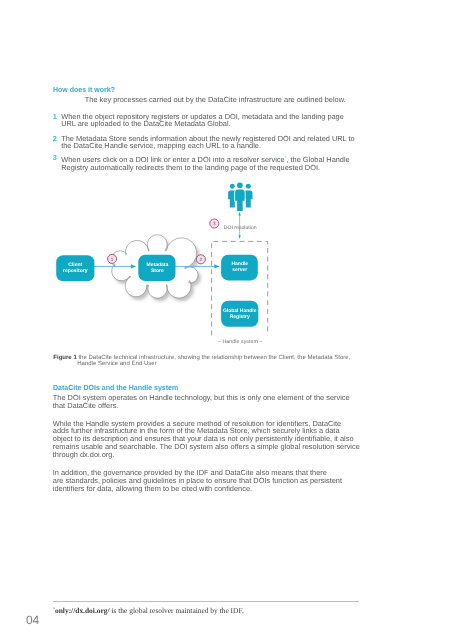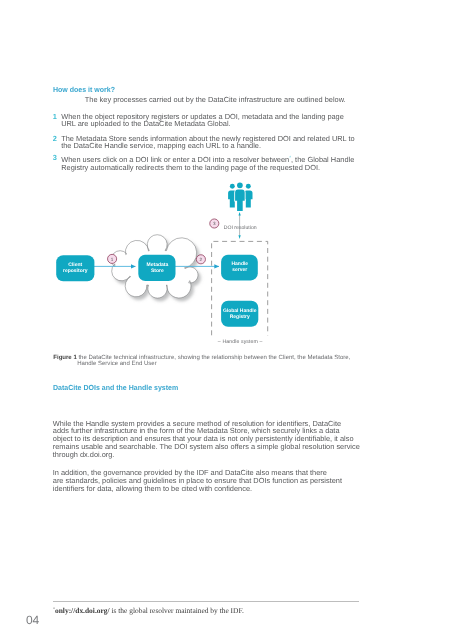--- a/index.html
+++ b/index.html
@@ -52,21 +52,21 @@
     <span class="num">2</span>
     <span class="txt">
       <div>The Metadata Store sends information about the newly registered DOI and related URL to</div>
       <div>the DataCite Handle service, mapping each URL to a handle.</div>
     </span>
   </div>
 
   <div class="step" style="left:52.8px;top:154.2px;">
     <span class="num">3</span>
     <span class="txt">
-      <div><span>When users click on a DOI link or enter a DOI into a resolver between</span><sup class="fnm">*</sup><span>, the Global Handle</span></div>
+      <div><span>When users click on a DOI link or enter a DOI into a resolver service</span><sup class="fnm">*</sup><span>, the Global Handle</span></div>
       <div>Registry automatically redirects them to the landing page of the requested DOI.</div>
     </span>
   </div>
 
   <svg class="fig" width="453" height="360" viewBox="0 0 453 360">
     <defs>
       <filter id="sh" x="-35%" y="-35%" width="180%" height="180%">
         <feDropShadow dx="2.6" dy="3.0" stdDeviation="1.5" flood-color="#808285" flood-opacity="0.5"></feDropShadow>
       </filter>
       <marker id="arrT" markerWidth="6" markerHeight="6" refX="5.2" refY="3" orient="auto">
@@ -133,20 +133,24 @@
     <text x="240.2" y="342.8" font-family="Liberation Sans, sans-serif" font-size="5.2" letter-spacing="0.1" fill="#6d6e71" text-anchor="middle">– Handle system –</text>
   </svg>
 
   <div class="caption" style="left:53.3px;top:354.6px;">
     <div><b>Figure 1</b><span> the DataCite technical infrastructure, showing the relationship between the Client, the Metadata Store,</span></div>
     <div style="padding-left:23.9px;">Handle Service and End User</div>
   </div>
 
   <div class="h2" style="left:52.8px;top:383.9px;">DataCite DOIs and the Handle system</div>
 
+  <div class="para" style="left:52.8px;top:394.4px;">
+    <div>The DOI system operates on Handle technology, but this is only one element of the service</div>
+    <div>that DataCite offers.</div>
+  </div>
 
   <div class="para" style="left:52.8px;top:469.3px;">
     <div>In addition, the governance provided by the IDF and DataCite also means that there</div>
     <div>are standards, policies and guidelines in place to ensure that DOIs function as persistent</div>
     <div>identifiers for data, allowing them to be cited with confidence.</div>
   </div>
 
   <div class="para" style="left:52.8px;top:419.7px;">
     <div>While the Handle system provides a secure method of resolution for identifiers, DataCite</div>
     <div>adds further infrastructure in the form of the Metadata Store, which securely links a data</div>

